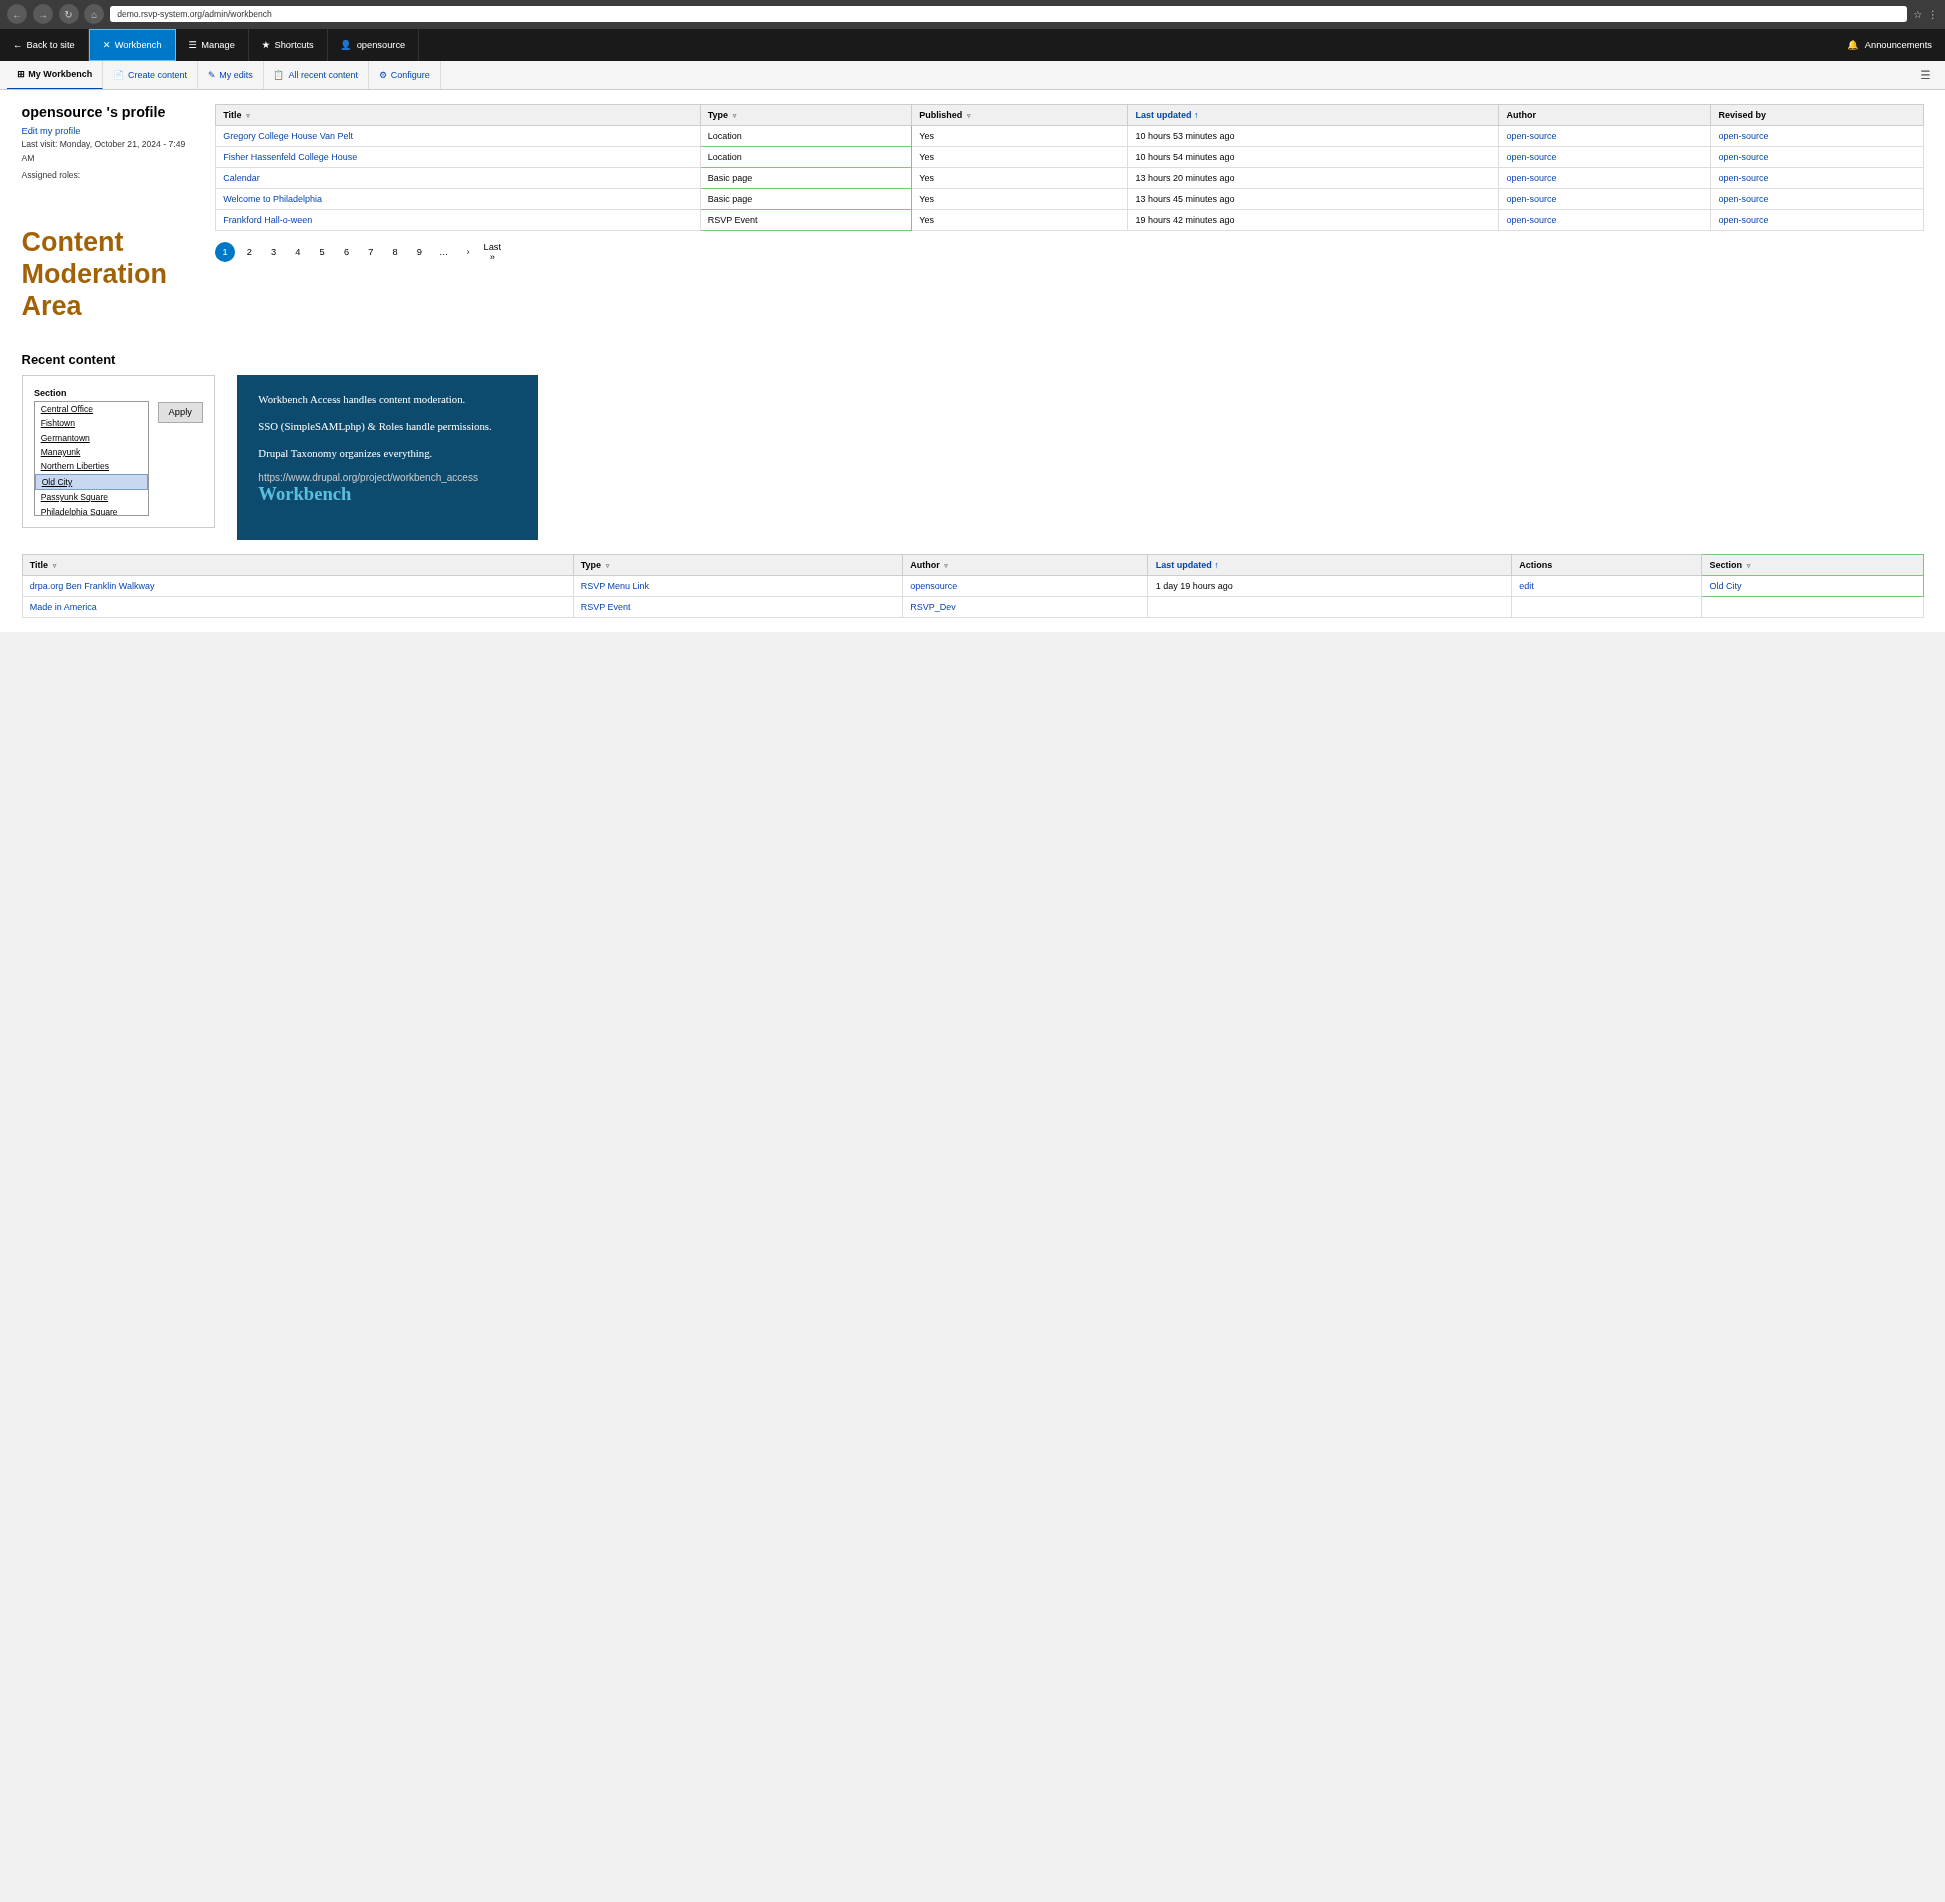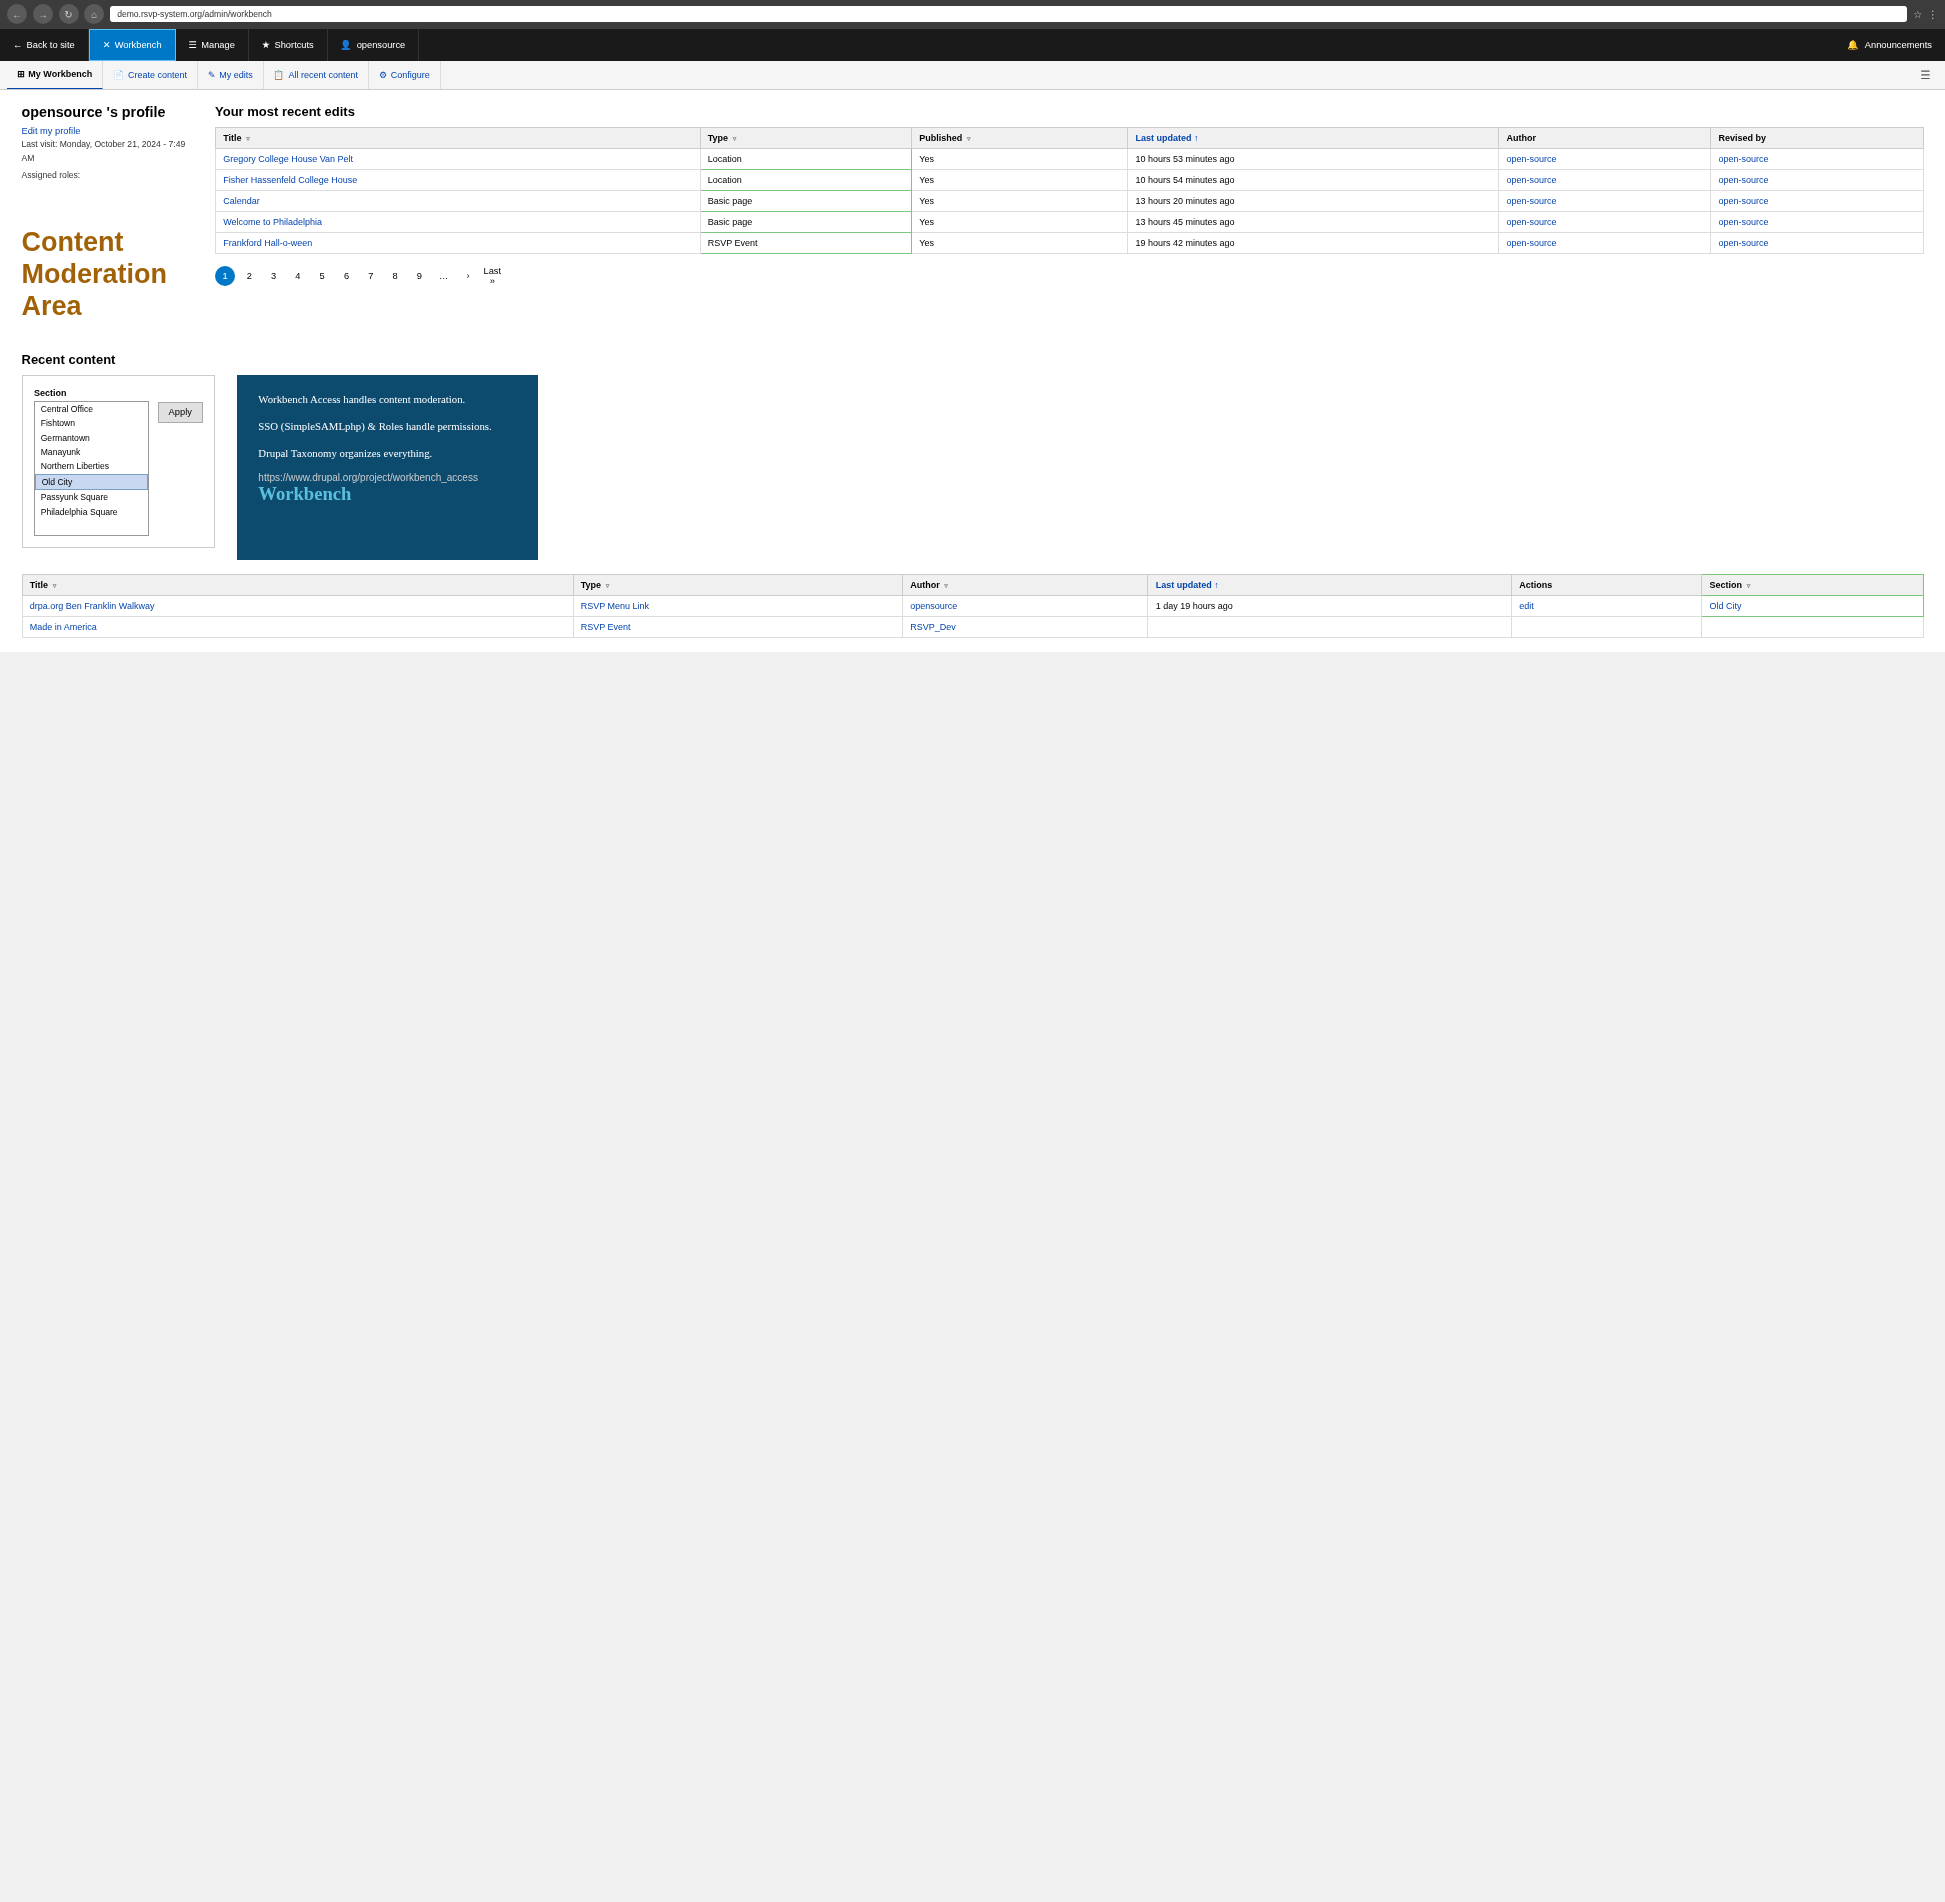--- a/index.html
+++ b/index.html
@@ -223,23 +223,24 @@
       margin-bottom: 11.5px;
     }
     .filter-label {
       font-weight: bold;
       font-size: 9px;
       margin-bottom: 2.9px;
     }
     .filter-listbox {
       border: 0.7px solid #999;
       width: 115px;
-      height: 135px;
+      height: 115px;
       overflow-y: auto;
       font-size: 8.6px;
+      text-decoration: underline;
     }
     .filter-listbox-item {
       padding: 2.2px 5.7px;
       cursor: pointer;
     }
     .filter-listbox-item.selected {
       background: #c8d8f0;
       border: 0.7px solid #7a9fc5;
     }
     .apply-btn {
@@ -376,21 +377,20 @@
       <div class="profile-meta">Assigned roles:</div>
 
       <div class="moderation-watermark">
         <div>Content</div>
         <div>Moderation</div>
         <div>Area</div>
       </div>
     </div>
 
     <div class="right-col">
-      <div class="section-title">Your most recent edits</div>
 
       <table class="data-table">
         <thead>
           <tr>
             <th>
               <span>Title</span>
               <span class="th-filter-icon">▿</span>
             </th>
             <th>
               <span>Type</span>

